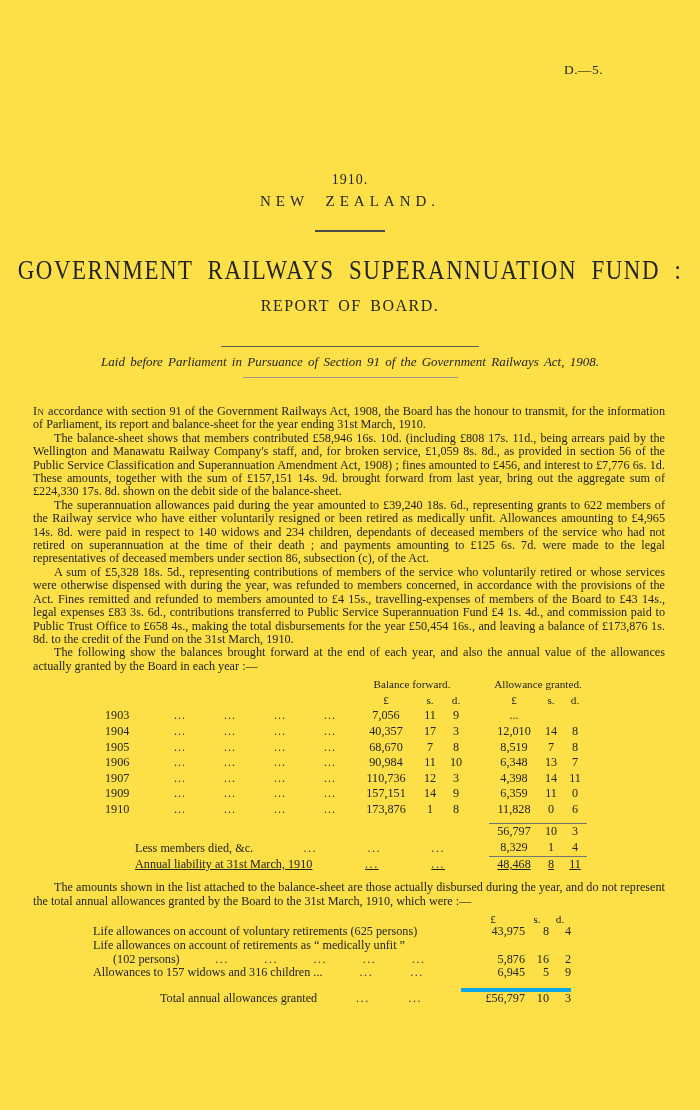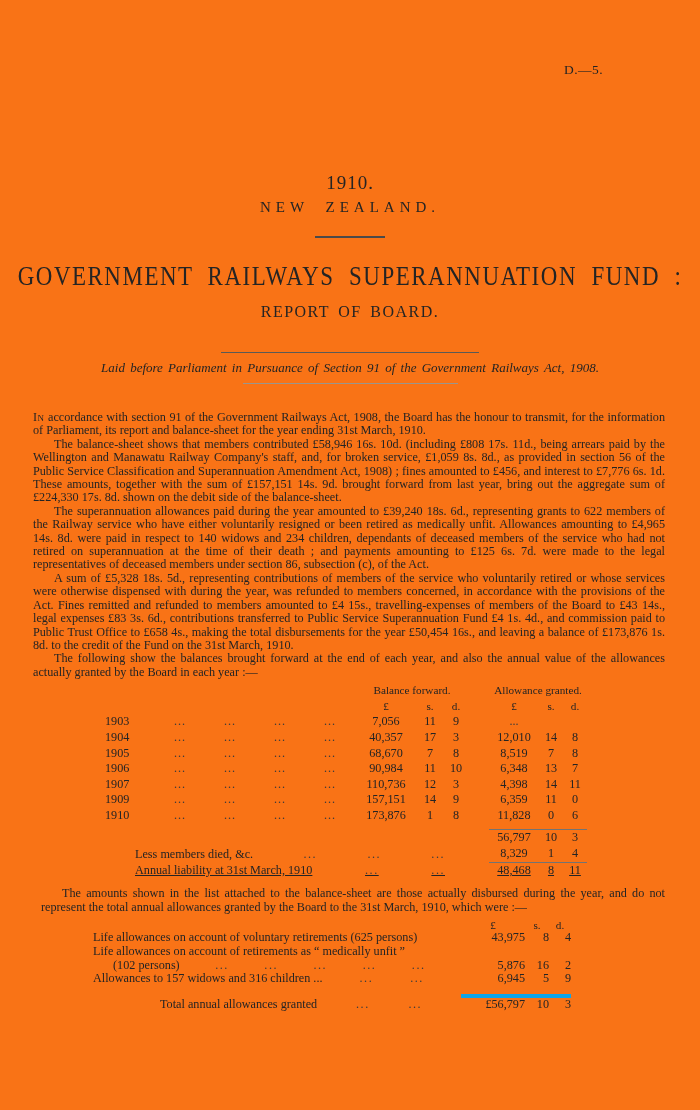--- a/index.html
+++ b/index.html
@@ -1,31 +1,31 @@
 <!DOCTYPE html>
 <html><head>
 <meta charset="utf-8">
 <style>
   html,body { margin:0; padding:0; background:#e8e6e0; }
   .page {
     position:relative;
     width:700px; height:1110px;
     margin:0 auto;
-    background:#f97316;
+    background:#fde047;
     font-family:"Liberation Serif","DejaVu Serif",serif;
     color:#242424;
     overflow:hidden;
     box-sizing:border-box;
   }
   .doc-ref {
     position:absolute; top:62px; left:564px;
     font-size:13.5px; letter-spacing:0.5px;
   }
   .ctr { text-align:center; }
-  .year-heading { padding-top:172px; font-size:19px; letter-spacing:1px; }
+  .year-heading { padding-top:172px; font-size:14px; letter-spacing:1px; }
   .country-heading { margin-top:5px; font-size:15px; letter-spacing:5px; word-spacing:8px; }
   .rule { border:0; margin:0 auto; background:#4a4a4a; }
   .rule-sm { width:70px; height:2px; margin-top:20px; }
   .report-title {
     margin:26px 8px 0 8px; font-weight:normal;
     font-size:22.5px; letter-spacing:1.5px; word-spacing:7px;
     white-space:nowrap; text-align:center;
     transform:scale(1.02,1.18); transform-origin:center;
   }
   .report-subtitle { margin-top:13px; font-size:16px; letter-spacing:1.5px; word-spacing:3px; }
@@ -260,21 +260,21 @@
             <span class="dots">...</span>
           </div>
         </td>
         <td class="num rt padtop">48,468</td>
         <td class="num rt padtop">8</td>
         <td class="num rt padtop">11</td>
       </tr>
     </tbody>
       </table>
 
-    <p style="margin-top:9px;margin-left:8px;">The amounts shown in the list attached to the balance-sheet are those actually disbursed during the year, and do not represent the total annual allowances granted by the Board to the 31st March, 1910, which were :—</p>
+    <p style="margin-top:9px;">The amounts shown in the list attached to the balance-sheet are those actually disbursed during the year, and do not represent the total annual allowances granted by the Board to the 31st March, 1910, which were :—</p>
 
     <div class="allow">
       <div class="arow">
         <span class="alabel"></span>
           <span class="aleaders"></span>
         <span class="al aunit">£</span>
         <span class="as aunit">s.</span>
         <span class="ad aunit">d.</span>
       </div>
       <div class="arow">

